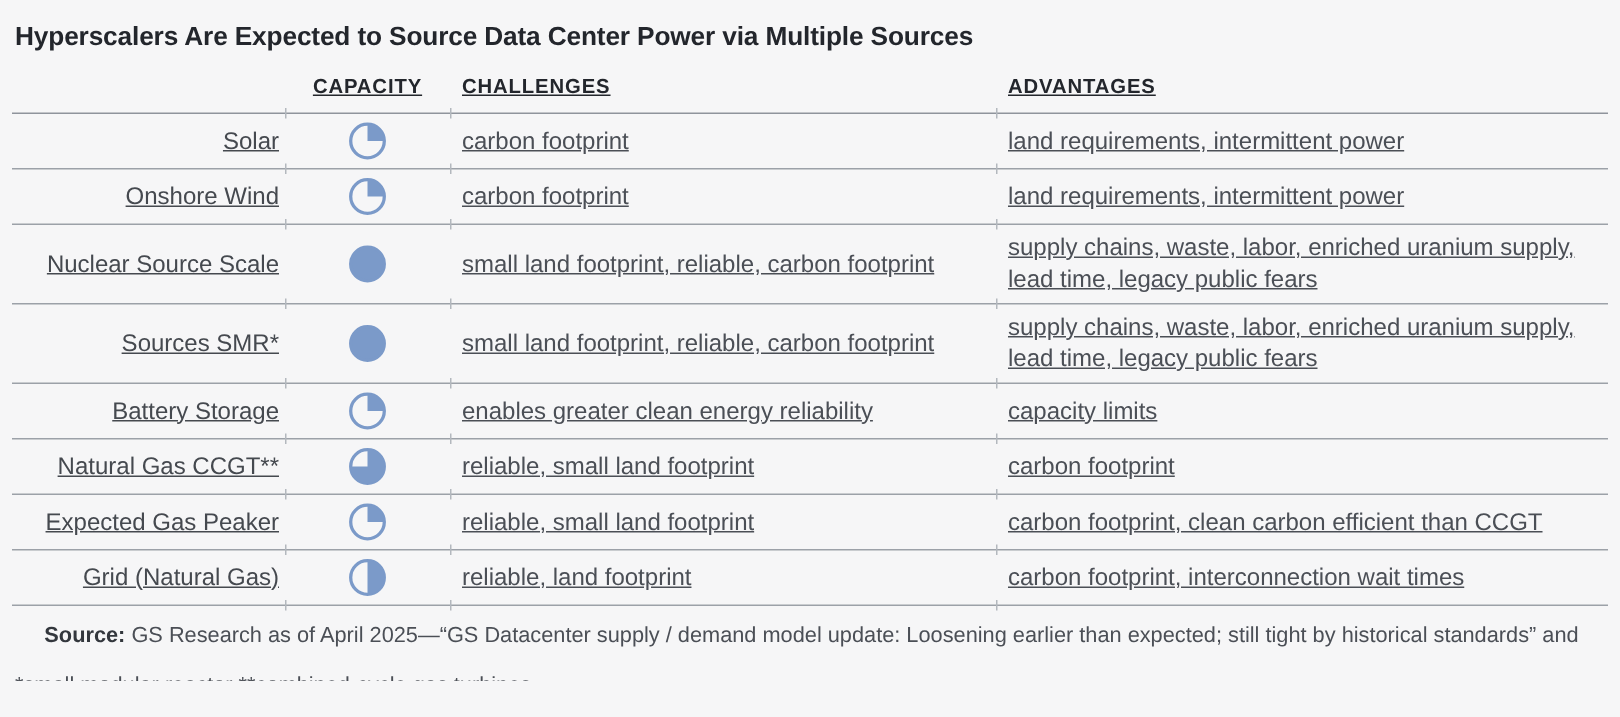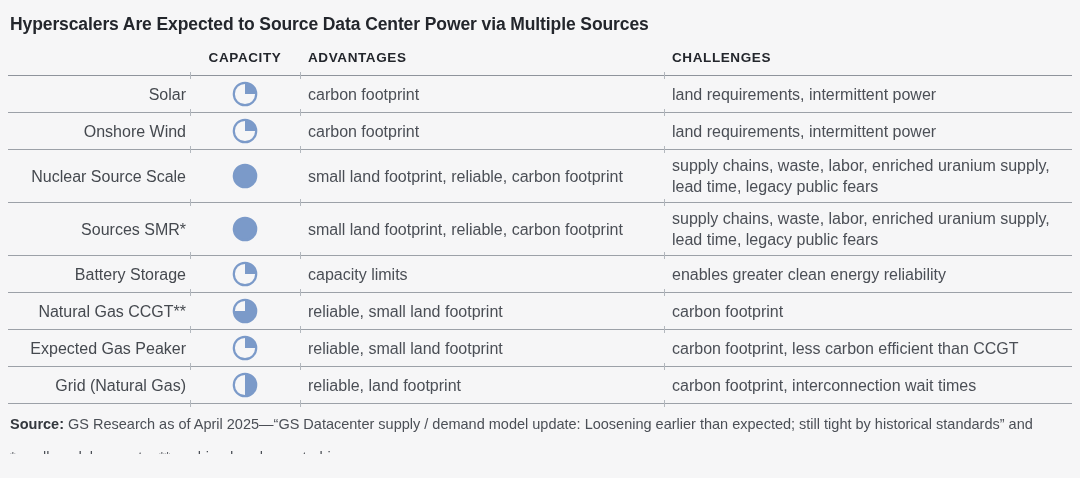--- a/index.html
+++ b/index.html
@@ -35,20 +35,21 @@
     min-height:34px;
   }
   .row.head{border-bottom-color:var(--rule-dark);min-height:30px;}
   .cell{
     display:flex;
     align-items:center;
     font-size:16px;
     line-height:21px;
     padding-top:5px;padding-bottom:5px;
     position:relative;
+    text-decoration:underline;
   }
   .cell.label{justify-content:flex-end;text-align:right;padding-right:4px;color:#45494f;}
   .cell.cap{justify-content:center;}
   .cell.adv{padding-left:8px;padding-right:12px;}
   .cell.chal{padding-left:8px;padding-right:6px;}
   
   .row .cap::after,.row .adv::after,.row .chal::after{
     content:"";position:absolute;left:-0.5px;bottom:-4px;
     width:1px;height:7px;background:var(--tick);
   }
@@ -61,42 +62,43 @@
     text-transform:uppercase;
     padding-bottom:7px;padding-top:10px;
   }
   .head .cap{justify-content:center;}
   .pie{display:block;}
   .footer{margin-top:10px;margin-left:2px;}
   .source{
     font-size:14.5px;
     line-height:21.5px;
     color:var(--text);
+    text-align:center;
   }
   .source b{color:#33373d;}
   .footnote{
     font-size:14.5px;
     color:var(--text);
     margin-top:13px;
   }
 </style>
 </head>
 <body>
 
 <div class="page">
 
   <div class="title">Hyperscalers Are Expected to Source Data Center Power via Multiple Sources</div>
 
   <div class="table">
 
     <div class="row head">
       <div class="cell label"></div>
       <div class="cell cap">CAPACITY</div>
+      <div class="cell chal">CHALLENGES</div>
       <div class="cell adv">ADVANTAGES</div>
-      <div class="cell chal">CHALLENGES</div>
     </div>
 
     <div class="row">
       <div class="cell label">Solar</div>
       <div class="cell cap">
           <svg class="pie" width="26" height="26" viewBox="0 0 26 26">
             <circle cx="13" cy="13" r="11.2" fill="none" stroke="#7b9ac9" stroke-width="2.2"></circle>
             <path d="M13,13 L13,1.8000000000000007 A11.2,11.2 0 0 1 24.20,13.00 Z" fill="#7b9ac9"></path>
           </svg>
         </div>
@@ -139,22 +141,22 @@
     </div>
 
     <div class="row">
       <div class="cell label">Battery Storage</div>
       <div class="cell cap">
           <svg class="pie" width="26" height="26" viewBox="0 0 26 26">
             <circle cx="13" cy="13" r="11.2" fill="none" stroke="#7b9ac9" stroke-width="2.2"></circle>
             <path d="M13,13 L13,1.8000000000000007 A11.2,11.2 0 0 1 24.20,13.00 Z" fill="#7b9ac9"></path>
           </svg>
         </div>
+      <div class="cell adv">enables greater clean energy reliability</div>
       <div class="cell chal">capacity limits</div>
-      <div class="cell adv">enables greater clean energy reliability</div>
     </div>
 
     <div class="row">
       <div class="cell label">Natural Gas CCGT**</div>
       <div class="cell cap">
           <svg class="pie" width="26" height="26" viewBox="0 0 26 26">
             <circle cx="13" cy="13" r="11.2" fill="none" stroke="#7b9ac9" stroke-width="2.2"></circle>
             <path d="M13,13 L13,1.8000000000000007 A11.2,11.2 0 1 1 1.80,13.00 Z" fill="#7b9ac9"></path>
           </svg>
         </div>
@@ -164,21 +166,21 @@
 
     <div class="row">
       <div class="cell label">Expected Gas Peaker</div>
       <div class="cell cap">
           <svg class="pie" width="26" height="26" viewBox="0 0 26 26">
             <circle cx="13" cy="13" r="11.2" fill="none" stroke="#7b9ac9" stroke-width="2.2"></circle>
             <path d="M13,13 L13,1.8000000000000007 A11.2,11.2 0 0 1 24.20,13.00 Z" fill="#7b9ac9"></path>
           </svg>
         </div>
       <div class="cell adv">reliable, small land footprint</div>
-      <div class="cell chal">carbon footprint, less carbon efficient than CCGT</div>
+      <div class="cell chal">carbon footprint, clean carbon efficient than CCGT</div>
     </div>
 
     <div class="row">
       <div class="cell label">Grid (Natural Gas)</div>
       <div class="cell cap">
           <svg class="pie" width="26" height="26" viewBox="0 0 26 26">
             <circle cx="13" cy="13" r="11.2" fill="none" stroke="#7b9ac9" stroke-width="2.2"></circle>
             <path d="M13,13 L13,1.8000000000000007 A11.2,11.2 0 0 1 13.00,24.20 Z" fill="#7b9ac9"></path>
           </svg>
         </div>

